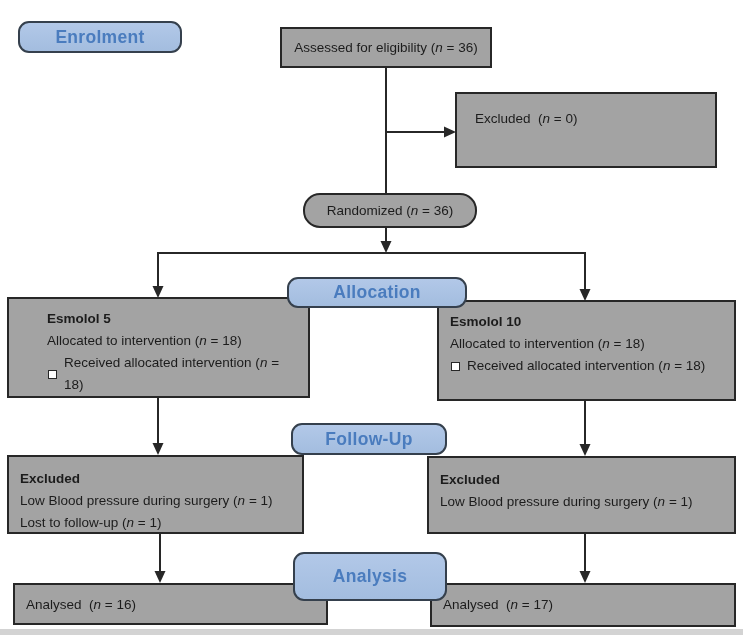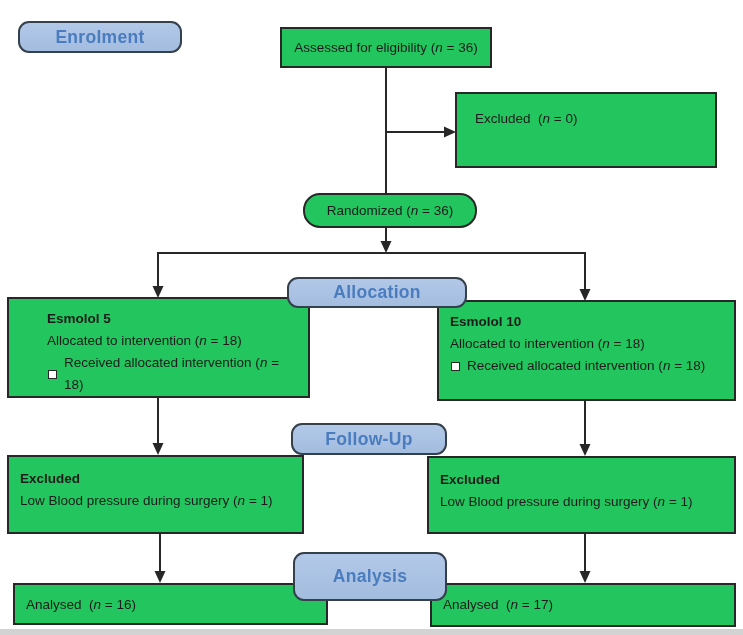--- a/index.html
+++ b/index.html
@@ -24,21 +24,21 @@
     background:linear-gradient(180deg,var(--badge-fill) 0%,var(--badge-fill2) 100%);
     border:2px solid var(--badge-border);
     border-radius:11px;
     display:flex;align-items:center;justify-content:center;
     font-weight:bold;font-size:17.5px;color:var(--badge-text);
     letter-spacing:.3px;
     box-sizing:border-box;
   }
   .box{
     position:absolute;z-index:1;
-    background:#22c55e;border:2px solid var(--box-border);
+    background:#a3a3a3;border:2px solid var(--box-border);
     box-sizing:border-box;
     font-size:13.5px;line-height:22px;
   }
   .box.center{display:flex;align-items:center;justify-content:center;text-align:center;}
   .box .ttl{font-weight:bold;}
   .pad{padding:9px 11px;}
   .line-row{display:flex;align-items:center;}
   .chk{
     display:inline-block;width:7px;height:7px;flex:0 0 7px;
     border:1.3px solid var(--box-border);margin:0 7px 0 1px;background:#fff;
@@ -116,20 +116,21 @@
   <div>Allocated to intervention (<i>n</i> = 18)</div>
   <div class="line-row">
     <span class="chk"></span>
     <span>Received allocated intervention (<i>n</i> = 18)</span>
   </div>
 </div>
 
 <div class="box" style="left:7px;top:455px;width:297px;height:79px;padding:11px 11px;">
   <div class="ttl">Excluded</div>
   <div>Low Blood pressure during surgery (<i>n</i> = 1)</div>
+  <div>Lost to follow-up (<i>n</i> = 1)</div>
 </div>
 
 <div class="box" style="left:427px;top:456px;width:309px;height:78px;padding:11px 11px;">
   <div class="ttl">Excluded</div>
   <div>Low Blood pressure during surgery (<i>n</i> = 1)</div>
 </div>
 
 <div class="box" style="left:13px;top:583px;width:315px;height:42px;padding:9px 11px;">
   <span>Analysed&nbsp; (<i>n</i> = 16)</span>
 </div>

